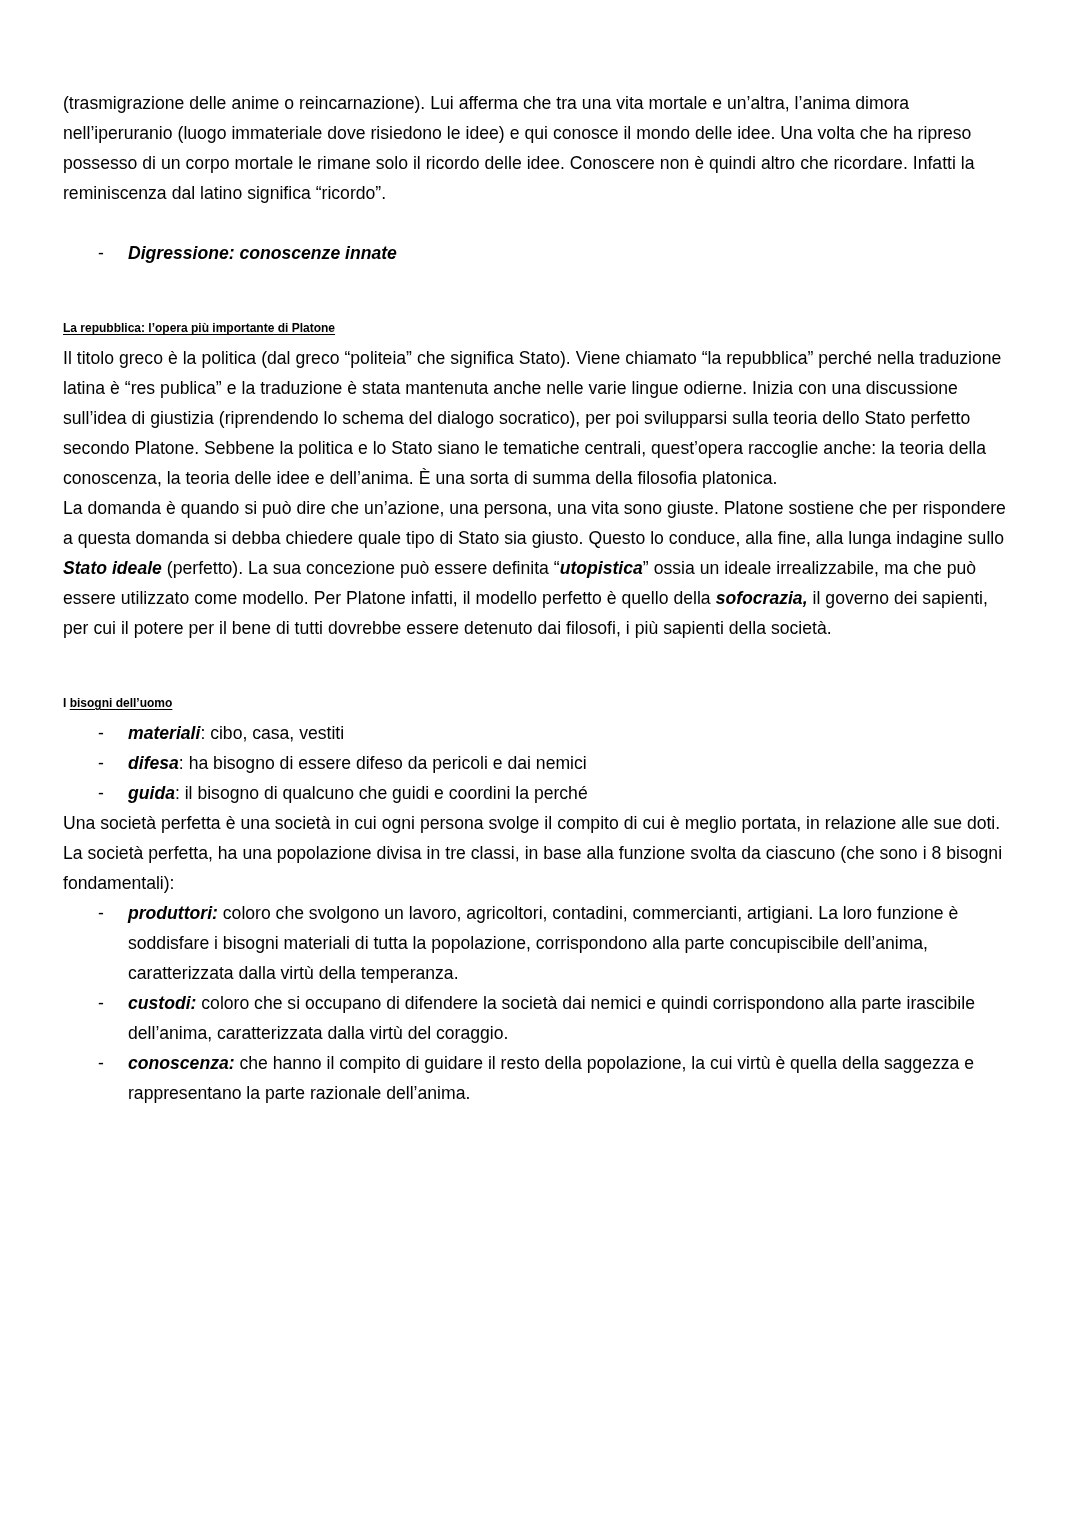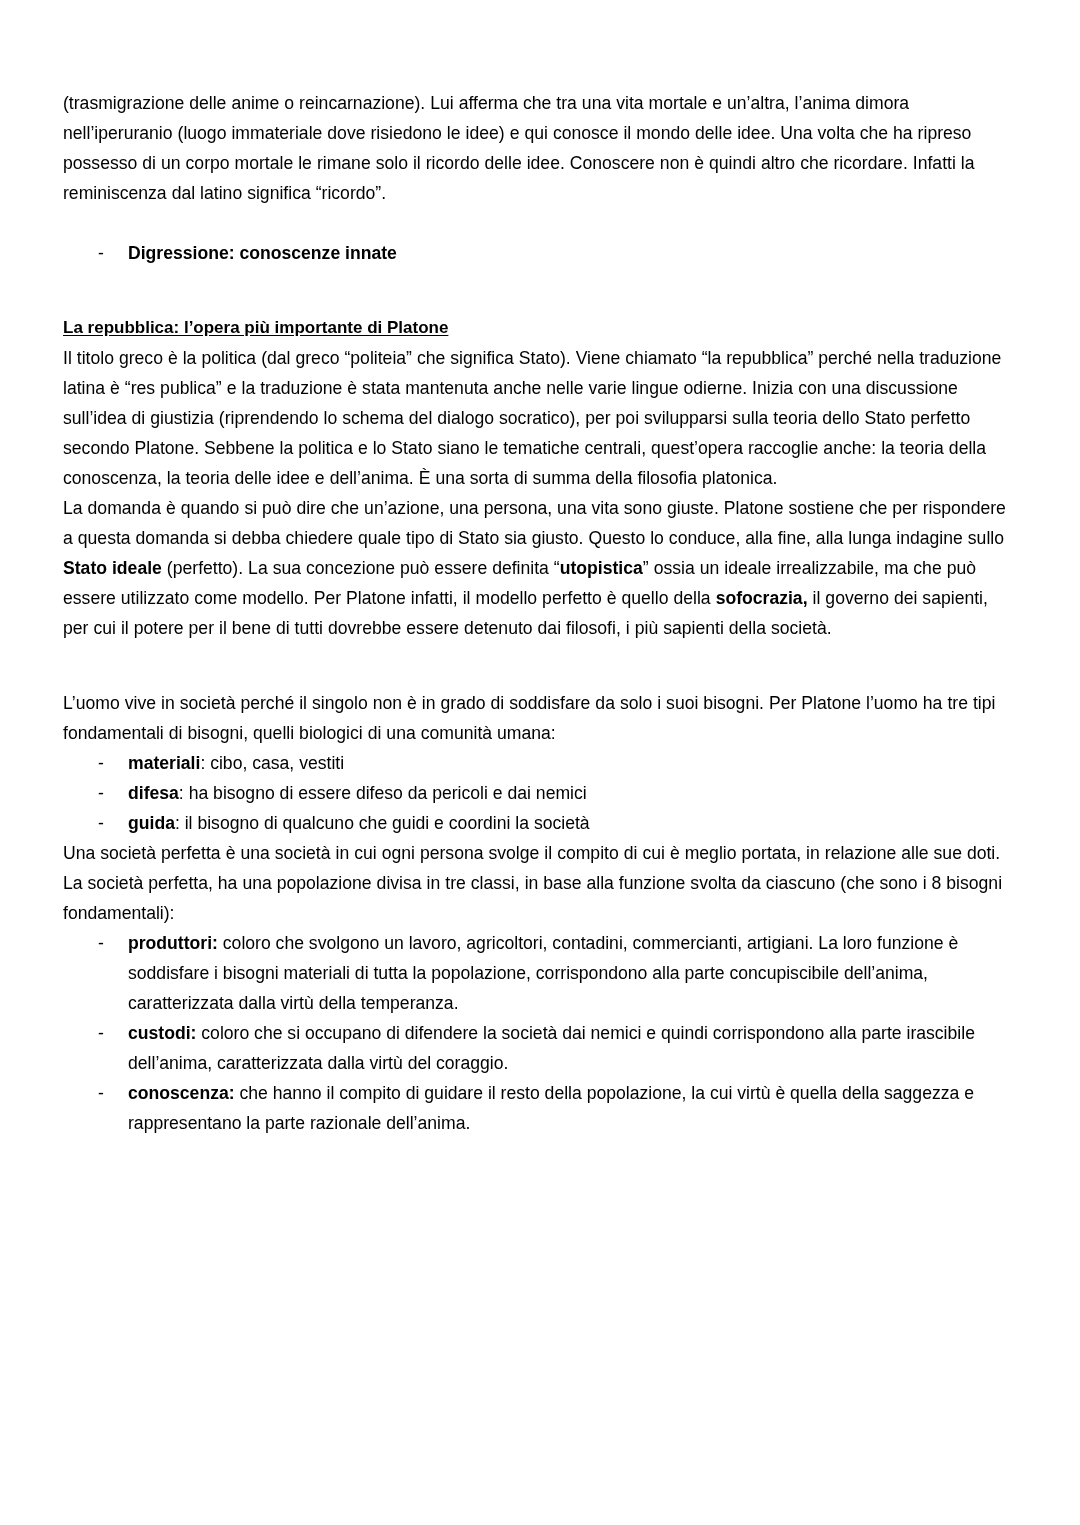--- a/index.html
+++ b/index.html
@@ -43,28 +43,29 @@
   .dash-item > .dash {
     position: absolute;
     left: 35px;           
     top: 0;
   }
   .dash-item.level2 {
     padding-left: 65px;
   }
   b, .b {
     font-weight: bold;
+    font-style: italic;
   }
   .u {
     text-decoration: underline;
   }
   .heading {
     margin: 0;
     font-weight: bold;
-    font-size: 17px;
+    font-size: 12px;
     line-height: 30px;
   }
   .heading .u {
     text-decoration: underline;
     text-underline-offset: 2px;
   }
 </style>
 </head>
 <body>
 
@@ -87,32 +88,32 @@
     <span class="u">La repubblica: l’opera più importante di Platone</span>
   </p>
 
   <p class="body-text">Il titolo greco è la politica (dal greco “politeia” che significa Stato). Viene chiamato “la repubblica” perché nella traduzione latina è “res publica” e la traduzione è stata mantenuta anche nelle varie lingue odierne. Inizia con una discussione sull’idea di giustizia (riprendendo lo schema del dialogo socratico), per poi svilupparsi sulla teoria dello Stato perfetto secondo Platone. Sebbene la politica e lo Stato siano le tematiche centrali, quest’opera raccoglie anche: la teoria della conoscenza, la teoria delle idee e dell’anima. È una sorta di summa della filosofia platonica.</p>
 
   <p class="body-text"><span>La domanda è quando si può dire che un’azione, una persona, una vita sono giuste. Platone sostiene che per rispondere a questa domanda si debba chiedere quale tipo di Stato sia giusto. Questo lo conduce, alla fine, alla lunga indagine sullo </span><b>Stato ideale</b><span> (perfetto). La sua concezione può essere definita “</span><b>utopistica</b><span>” ossia un ideale irrealizzabile, ma che può essere utilizzato come modello. Per Platone infatti, il modello perfetto è quello della </span><b>sofocrazia,</b><span> il governo dei sapienti, per cui il potere per il bene di tutti dovrebbe essere detenuto dai filosofi, i più sapienti della società.</span></p>
 
   <div class="spacer-line"></div>
   <div class="spacer-half"></div>
 
+  <p class="heading"><span>I </span><span class="u">bisogni dell’uomo</span></p>
 
-  <p class="body-text">L’uomo vive in società perché il singolo non è in grado di soddisfare da solo i suoi bisogni. Per Platone l’uomo ha tre tipi fondamentali di bisogni, quelli biologici di una comunità umana:</p>
 
   <div>
     <p class="dash-item">
       <span class="dash">-</span><b>materiali</b><span>: cibo, casa, vestiti</span>
     </p>
     <p class="dash-item">
       <span class="dash">-</span><b>difesa</b><span>: ha bisogno di essere difeso da pericoli e dai nemici</span>
     </p>
     <p class="dash-item">
-      <span class="dash">-</span><b>guida</b><span>: il bisogno di qualcuno che guidi e coordini la società</span>
+      <span class="dash">-</span><b>guida</b><span>: il bisogno di qualcuno che guidi e coordini la perché</span>
     </p>
   </div>
 
   <p class="body-text">Una società perfetta è una società in cui ogni persona svolge il compito di cui è meglio portata, in relazione alle sue doti. La società perfetta, ha una popolazione divisa in tre classi, in base alla funzione svolta da ciascuno (che sono i 8 bisogni fondamentali):</p>
 
   <div>
     <p class="dash-item level2">
       <span class="dash">-</span><b>produttori:</b><span> coloro che svolgono un lavoro, agricoltori, contadini, commercianti, artigiani. La loro funzione è soddisfare i bisogni materiali di tutta la popolazione, corrispondono alla parte concupiscibile dell’anima, caratterizzata dalla virtù della temperanza.</span>
     </p>
     <p class="dash-item level2">

